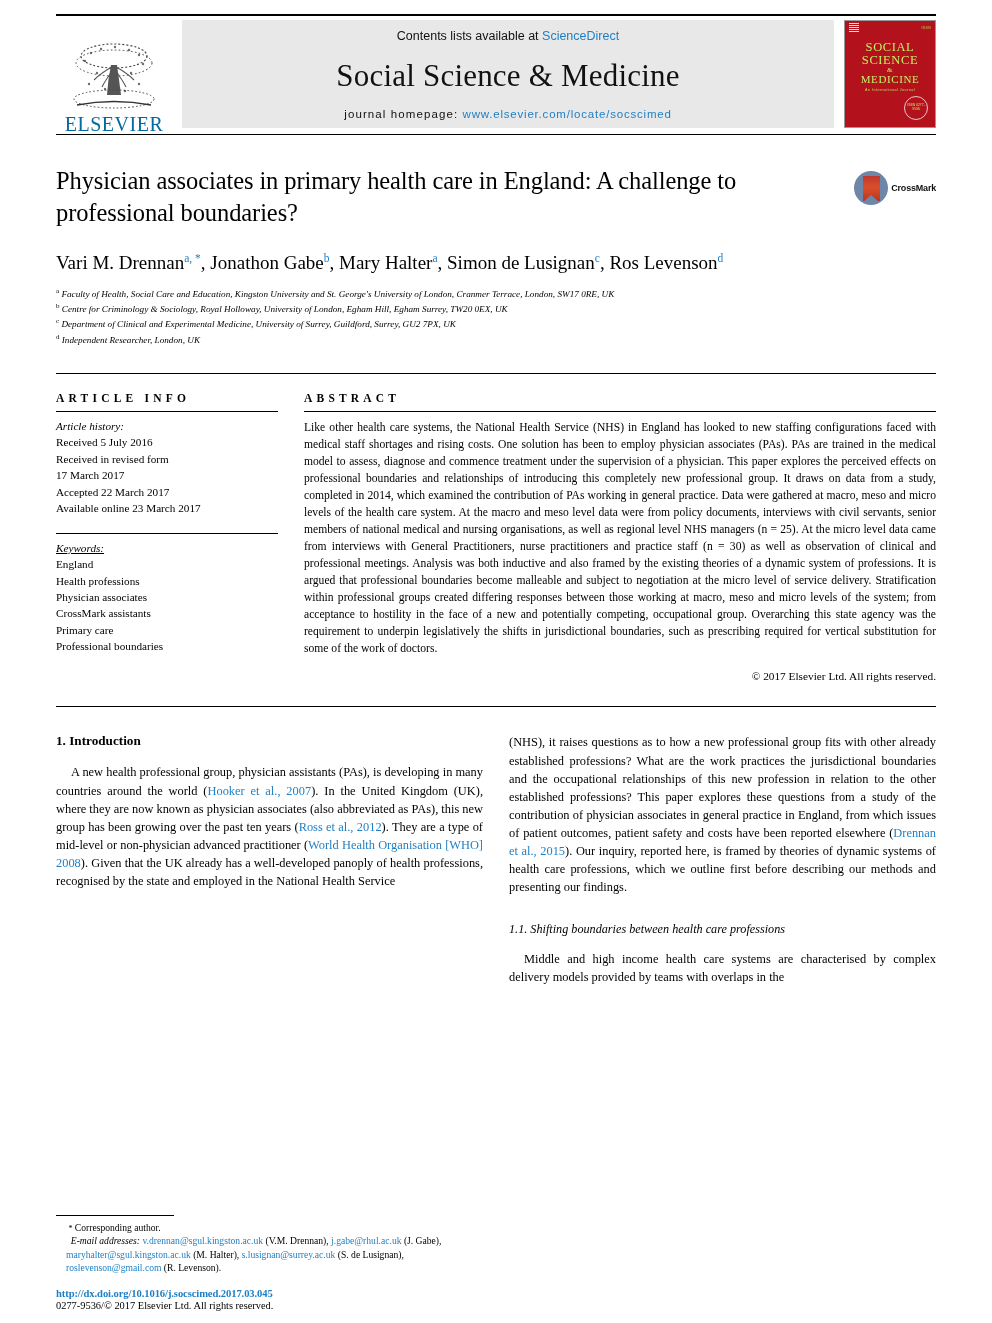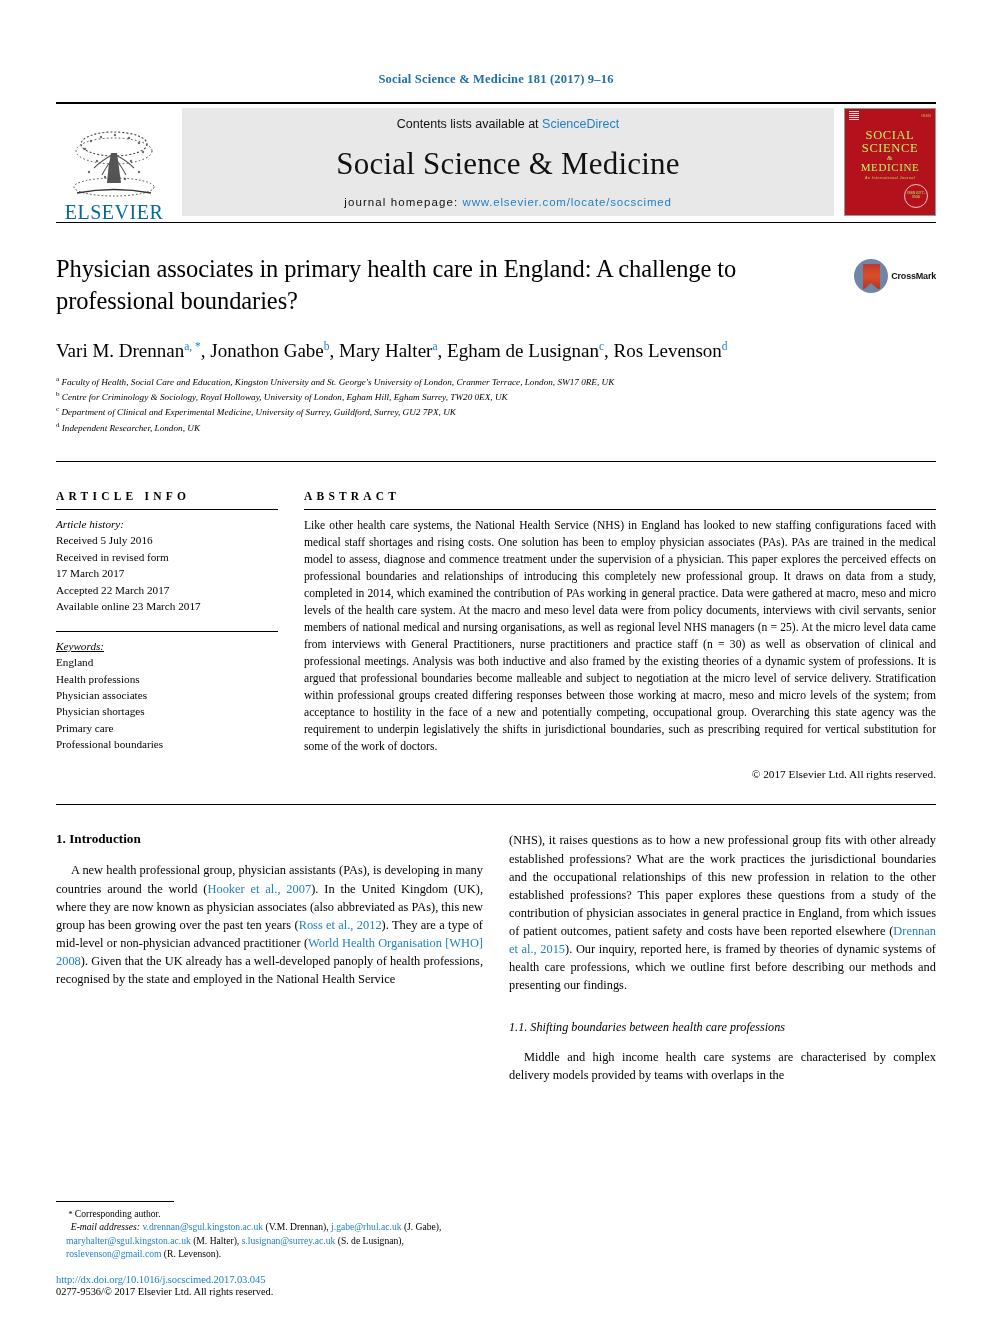--- a/index.html
+++ b/index.html
@@ -217,21 +217,21 @@
     line-height: 1.55;
   }
   .affiliations sup { color: #000; font-style: normal; font-size: 7px; }
   .affiliations div { white-space: nowrap; }
 
   
   .info-abstract {
     display: flex;
     margin-top: 26px;
     border-top: 1px solid #000;
-    padding-top: 28px;
+    padding-top: 18px;
   }
   .col-info {
     flex: 0 0 248px;
     padding-right: 26px;
     box-sizing: border-box;
   }
   .col-abstract {
     flex: 1 1 auto;
   }
   .sec-head {
@@ -314,34 +314,33 @@
     font-size: 9.6px;
     line-height: 1.42;
     margin-left: 10px;
   }
   .fn .star { font-size: 8px; }
   .fn .lbl { font-style: italic; }
   .doi {
     color: #1f7fc4;
     font-size: 10.6px;
     margin-top: 13px;
-    font-weight: normal;
+    font-weight: bold;
     letter-spacing: -.1px;
   }
   .issn {
     font-size: 10.4px;
     margin-top: 1px;
   }
 </style>
 </head>
 <body>
 
 <div class="page">
 
-  <div class="running-head">Social Science &amp; Medicine 181 (2017) 9–16</div>
 
   <div class="masthead">
 
     <div class="elsevier-logo">
       <svg class="tree-svg" width="86" height="74" viewBox="0 0 86 74">
         <g fill="#3c3c3c">
           <ellipse cx="43" cy="17" rx="33" ry="12" fill="none" stroke="#444" stroke-width="1.1" stroke-dasharray="2 2"></ellipse>
           <ellipse cx="43" cy="24" rx="38" ry="13" fill="none" stroke="#444" stroke-width="1" stroke-dasharray="1.6 2.4"></ellipse>
           <path d="M40 26 q-3 14 -4 30 h14 q-2 -16 -4 -30 z" fill="#555"></path>
           <path d="M43 27 q-12 6 -20 14 M43 27 q12 6 20 14 M43 30 q-8 10 -12 18 M43 30 q8 10 12 18" stroke="#555" stroke-width="1.1" fill="none"></path>
@@ -402,21 +401,21 @@
           <span class="cm-inner"></span>
         </span>
       <span class="cm-label">CrossMark</span>
     </div>
   </div>
 
   <div class="authors">
     <span><span>Vari M. Drennan</span><sup>a, *</sup></span>,
     <span><span>Jonathon Gabe</span><sup>b</sup></span>,
     <span><span>Mary Halter</span><sup>a</sup></span>,
-    <span><span>Egham de Lusignan</span><sup>c</sup></span>,
+    <span><span>Simon de Lusignan</span><sup>c</sup></span>,
     <span><span>Ros Levenson</span><sup>d</sup></span>
   </div>
 
   <div class="affiliations">
     <div><sup>a</sup> <span>Faculty of Health, Social Care and Education, Kingston University and St. George's University of London, Cranmer Terrace, London, SW17 0RE, UK</span></div>
     <div><sup>b</sup> <span>Centre for Criminology &amp; Sociology, Royal Holloway, University of London, Egham Hill, Egham Surrey, TW20 0EX, UK</span></div>
     <div><sup>c</sup> <span>Department of Clinical and Experimental Medicine, University of Surrey, Guildford, Surrey, GU2 7PX, UK</span></div>
     <div><sup>d</sup> <span>Independent Researcher, London, UK</span></div>
   </div>
 
@@ -432,21 +431,21 @@
         <div>17 March 2017</div>
         <div>Accepted 22 March 2017</div>
         <div>Available online 23 March 2017</div>
       </div>
       <div class="kw-rule"></div>
       <div class="keywords">
         <div class="lbl">Keywords:</div>
         <div>England</div>
         <div>Health professions</div>
         <div>Physician associates</div>
-        <div>Physician shortages</div>
+        <div>CrossMark assistants</div>
         <div>Primary care</div>
         <div>Professional boundaries</div>
       </div>
     </div>
 
     <div class="col-abstract">
       <div class="sec-head">ABSTRACT</div>
       <div class="thin-rule"></div>
       <div class="abstract-body">Like other health care systems, the National Health Service (NHS) in England has looked to new staffing configurations faced with medical staff shortages and rising costs. One solution has been to employ physician associates (PAs). PAs are trained in the medical model to assess, diagnose and commence treatment under the supervision of a physician. This paper explores the perceived effects on professional boundaries and relationships of introducing this completely new professional group. It draws on data from a study, completed in 2014, which examined the contribution of PAs working in general practice. Data were gathered at macro, meso and micro levels of the health care system. At the macro and meso level data were from policy documents, interviews with civil servants, senior members of national medical and nursing organisations, as well as regional level NHS managers (n = 25). At the micro level data came from interviews with General Practitioners, nurse practitioners and practice staff (n = 30) as well as observation of clinical and professional meetings. Analysis was both inductive and also framed by the existing theories of a dynamic system of professions. It is argued that professional boundaries become malleable and subject to negotiation at the micro level of service delivery. Stratification within professional groups created differing responses between those working at macro, meso and micro levels of the system; from acceptance to hostility in the face of a new and potentially competing, occupational group. Overarching this state agency was the requirement to underpin legislatively the shifts in jurisdictional boundaries, such as prescribing required for vertical substitution for some of the work of doctors.</div>
       <div class="copyright">© 2017 Elsevier Ltd. All rights reserved.</div>

